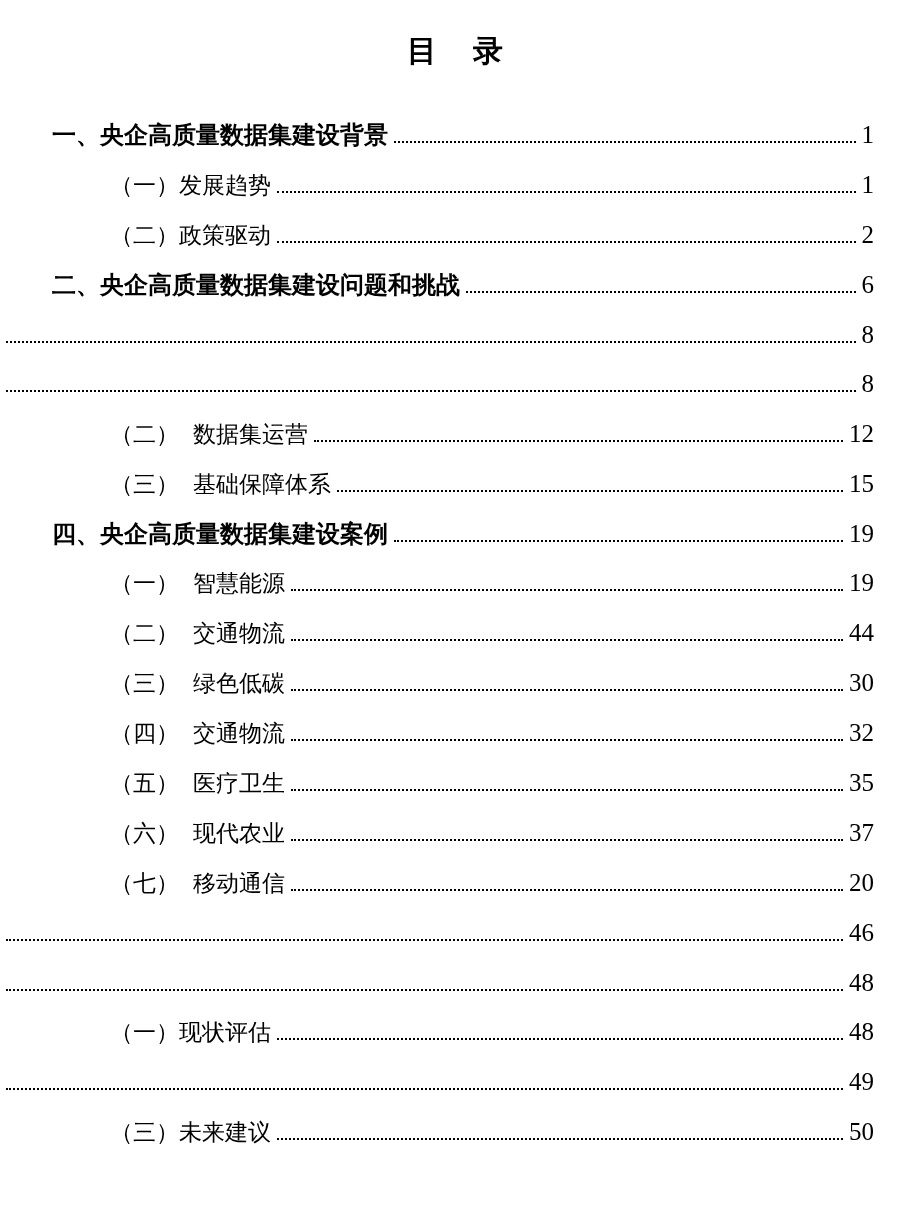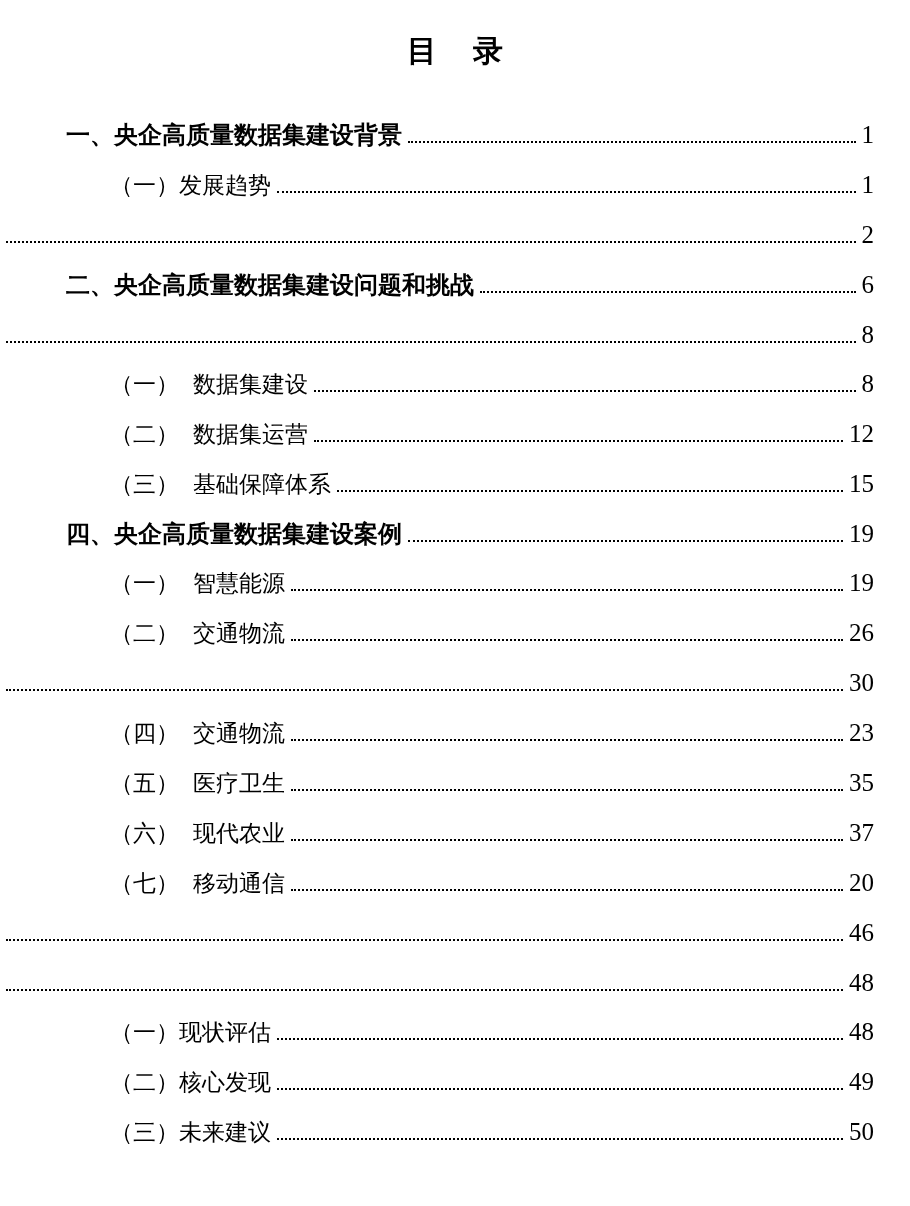--- a/index.html
+++ b/index.html
@@ -41,21 +41,21 @@
       height: 40px;
       display: flex;
       align-items: flex-end;
     }
     .entry .label {
       white-space: nowrap;
       flex: 0 0 auto;
       line-height: 34px;
     }
     .entry.level1 .label {
-      padding-left: 66px;
+      padding-left: 52px;
       font-size: 24px;
       font-weight: bold;
       font-family: "DejaVu Sans", "Liberation Sans", sans-serif;
     }
     .entry.level2 .label {
       padding-left: 110px;
       font-size: 23px;
       font-family: "DejaVu Serif", "Liberation Serif", serif;
     }
     .entry .label .num { margin-right: 0; }
@@ -89,34 +89,34 @@
       <span class="label"><span class="num">一、</span><span>央企高质量数据集建设背景</span></span>
       <span class="leader"></span>
       <span class="page">1</span>
     </div>
     <div class="entry level2" style="top:50px">
       <span class="label"><span class="num">（一）</span><span>发展趋势</span></span>
       <span class="leader"></span>
       <span class="page">1</span>
     </div>
     <div class="entry level2" style="top:100px">
+      <span class="label"><span class="num">（二）</span><span>政策驱动</span></span>
       <span class="leader"></span>
       <span class="page">2</span>
     </div>
     <div class="entry level1" style="top:150px">
       <span class="label"><span class="num">二、</span><span>央企高质量数据集建设问题和挑战</span></span>
       <span class="leader"></span>
       <span class="page">6</span>
     </div>
     <div class="entry level1" style="top:200px">
       <span class="leader"></span>
       <span class="page">8</span>
     </div>
     <div class="entry level2 wide" style="top:249px">
-      <span class="label"><span class="num">（一）</span><span>数据集建设</span></span>
       <span class="leader"></span>
       <span class="page">8</span>
     </div>
     <div class="entry level2 wide" style="top:299px">
       <span class="label"><span class="num">（二）</span><span>数据集运营</span></span>
       <span class="leader"></span>
       <span class="page">12</span>
     </div>
     <div class="entry level2 wide" style="top:349px">
       <span class="label"><span class="num">（三）</span><span>基础保障体系</span></span>
@@ -129,30 +129,31 @@
       <span class="page">19</span>
     </div>
     <div class="entry level2 wide" style="top:448px">
       <span class="label"><span class="num">（一）</span><span>智慧能源</span></span>
       <span class="leader"></span>
       <span class="page">19</span>
     </div>
     <div class="entry level2 wide" style="top:498px">
       <span class="label"><span class="num">（二）</span><span>交通物流</span></span>
       <span class="leader"></span>
-      <span class="page">26</span>
+      <span class="page">44</span>
     </div>
     <div class="entry level2 wide" style="top:548px">
+      <span class="label"><span class="num">（三）</span><span>绿色低碳</span></span>
       <span class="leader"></span>
       <span class="page">30</span>
     </div>
     <div class="entry level2 wide" style="top:598px">
       <span class="label"><span class="num">（四）</span><span>交通物流</span></span>
       <span class="leader"></span>
-      <span class="page">23</span>
+      <span class="page">32</span>
     </div>
     <div class="entry level2 wide" style="top:648px">
       <span class="label"><span class="num">（五）</span><span>医疗卫生</span></span>
       <span class="leader"></span>
       <span class="page">35</span>
     </div>
     <div class="entry level2 wide" style="top:698px">
       <span class="label"><span class="num">（六）</span><span>现代农业</span></span>
       <span class="leader"></span>
       <span class="page">37</span>
@@ -169,21 +170,20 @@
     <div class="entry level1" style="top:848px">
       <span class="leader"></span>
       <span class="page">48</span>
     </div>
     <div class="entry level2" style="top:897px">
       <span class="label"><span class="num">（一）</span><span>现状评估</span></span>
       <span class="leader"></span>
       <span class="page">48</span>
     </div>
     <div class="entry level2" style="top:947px">
-      <span class="label"><span class="num">（二）</span><span>核心发现</span></span>
       <span class="leader"></span>
       <span class="page">49</span>
     </div>
     <div class="entry level2" style="top:997px">
       <span class="label"><span class="num">（三）</span><span>未来建议</span></span>
       <span class="leader"></span>
       <span class="page">50</span>
     </div>
   </div>
 </div>

